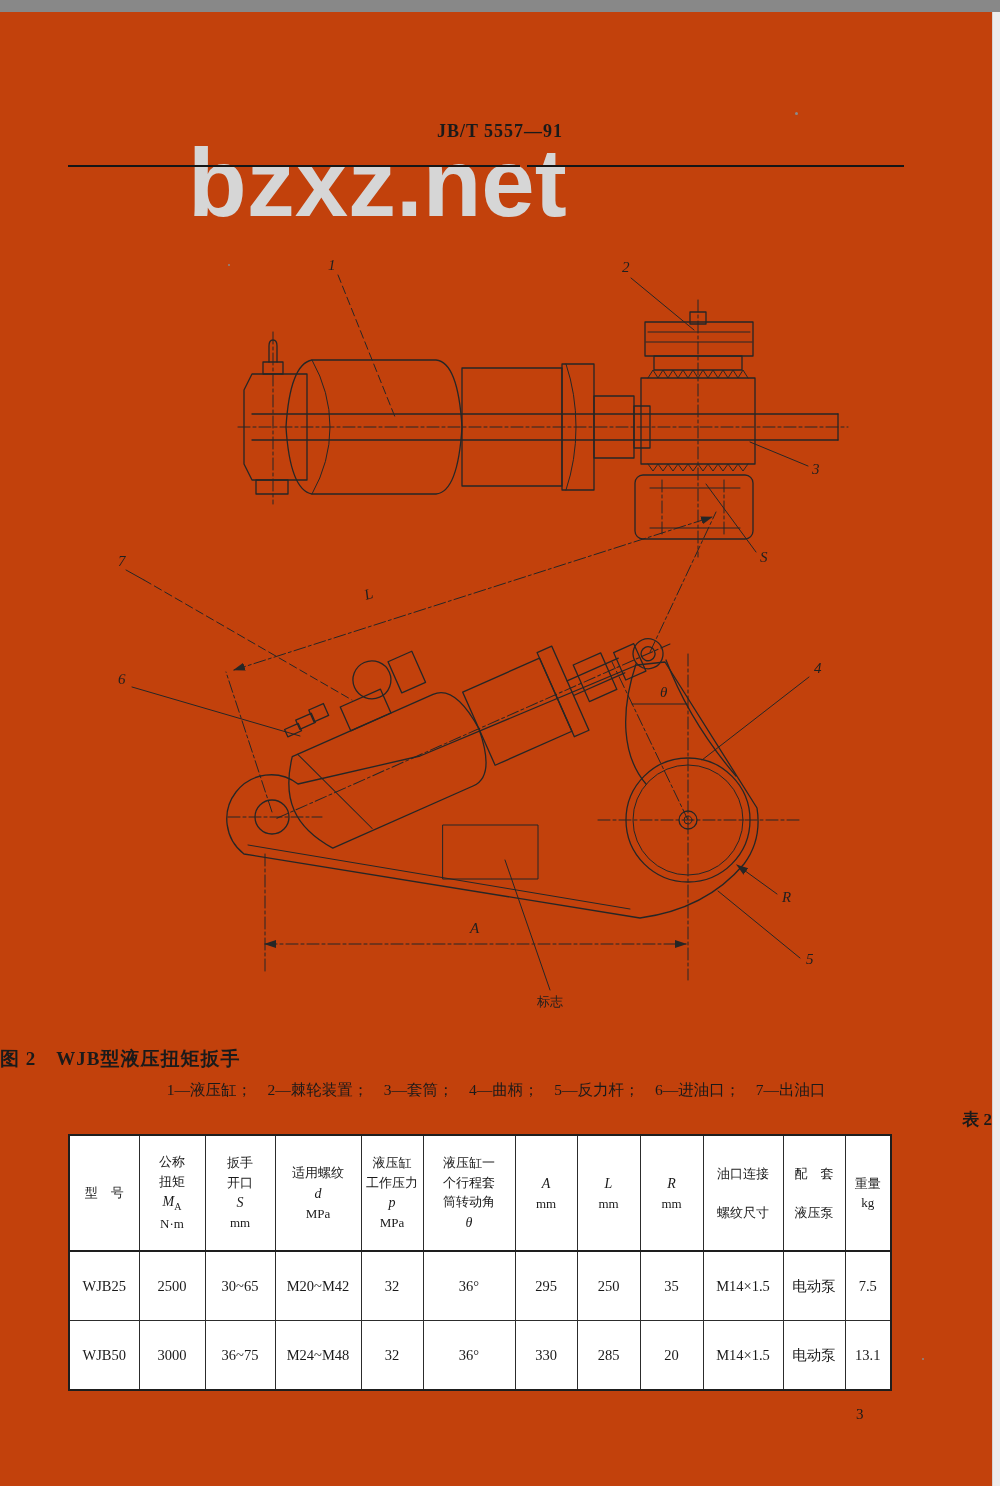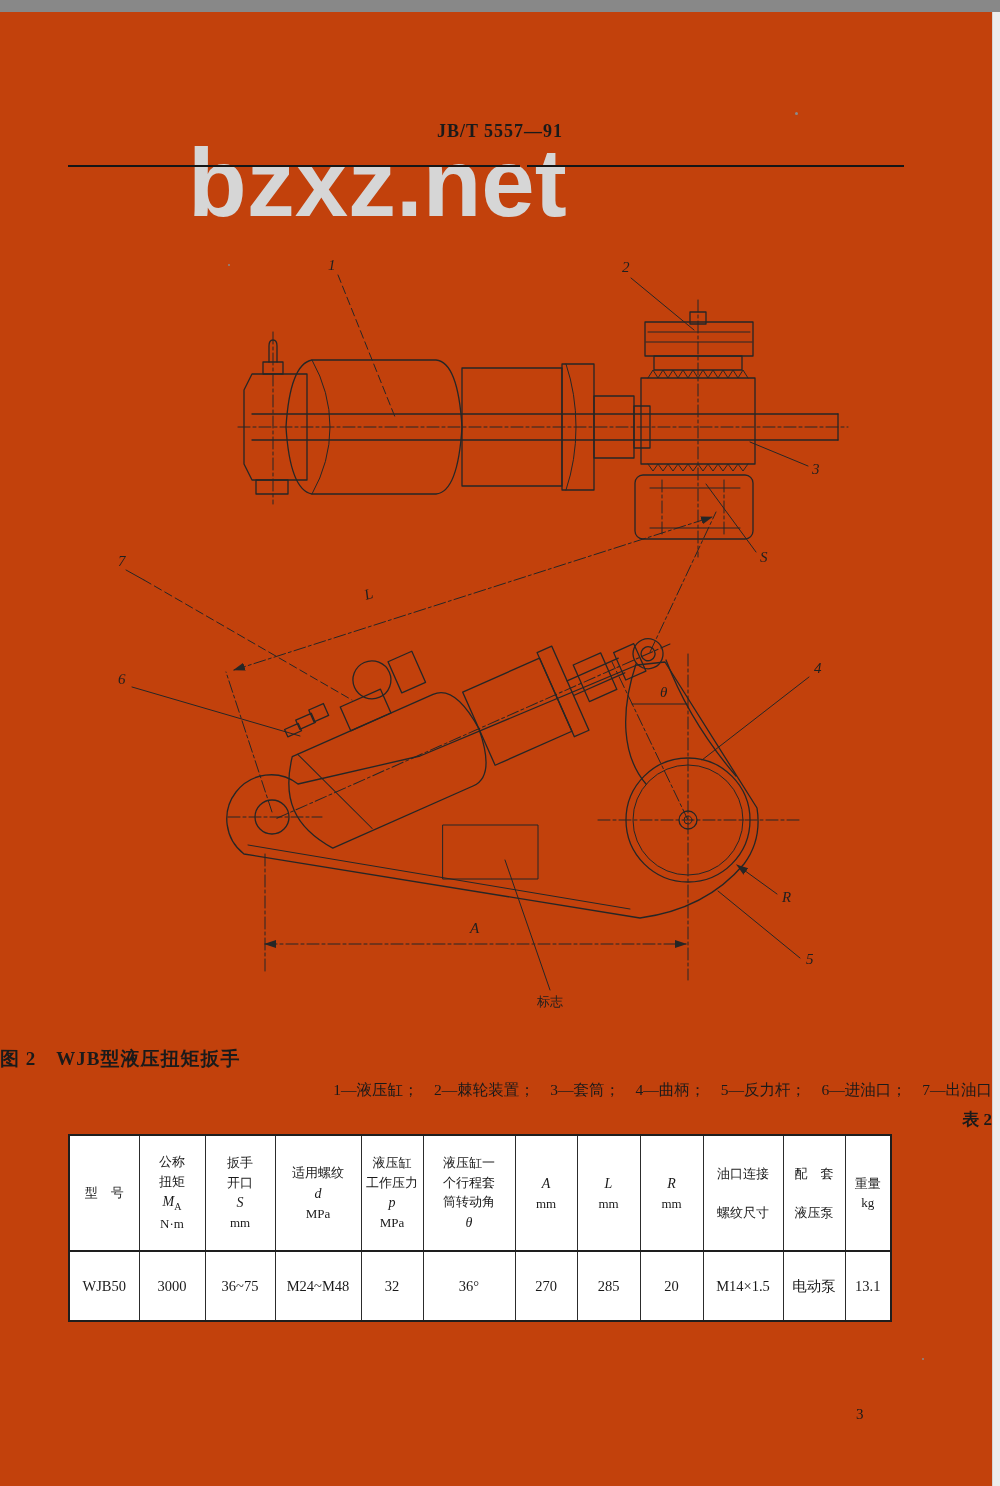--- a/index.html
+++ b/index.html
@@ -17,21 +17,21 @@
   .rule.seg2{left:527px;width:377px;}
   .drawings{position:absolute;left:0;top:0;width:1000px;height:1486px;z-index:3;}
   .dr{fill:none;stroke:#262626;stroke-width:1.3;stroke-linejoin:round;stroke-linecap:round;}
   .thin{stroke-width:1;}
   .cl{stroke-dasharray:12 3 3 3;stroke-width:1;}
   .ld{stroke-dasharray:8 4;stroke-width:1;}
   .svgtxt{fill:#1f1f1f;font-family:"Liberation Serif","DejaVu Serif",serif;font-size:15px;font-style:italic;}
   .svgtxt.cn{font-style:normal;font-size:13px;}
   .fig-caption{position:absolute;left:0;top:1034px;width:992px;text-align:left;
         font-weight:bold;font-size:19px;letter-spacing:1px;z-index:3;}
-  .fig-legend{position:absolute;left:0;top:1068px;width:992px;text-align:right;
+  .fig-legend{position:absolute;left:0;top:1068px;width:992px;text-align:center;
         font-size:15.5px;z-index:3;}
   .tbl-title{position:absolute;left:0;top:1096px;width:992px;text-align:right;
         font-weight:bold;font-size:17px;z-index:3;}
   table.spec{position:absolute;left:68px;top:1122px;width:822px;z-index:3;
         border-collapse:collapse;table-layout:fixed;background:#fff;}
   table.spec th,table.spec td{border:1px solid #2c2c2c;padding:1px 3px;text-align:center;
         vertical-align:middle;font-weight:normal;}
   table.spec{border:2px solid #1e1e1e;}
   table.spec thead th{height:112px;font-size:13px;line-height:1.5;border-bottom:2px solid #1e1e1e;}
   table.spec tbody td{height:66px;font-size:14.5px;}
@@ -261,27 +261,41 @@
 液压泵</span>
           </th>
         <th>
             <span class="pre">重量</span>
             <span class="unitline">kg</span>
           </th>
       </tr>
     </thead>
     <tbody>
       <tr>
+        <td class="al">WJB25</td>
+        <td class="ar">2500</td>
+        <td class="al">30~65</td>
+        <td class="al">M20~M42</td>
+        <td>32</td>
+        <td>36°</td>
+        <td>295</td>
+        <td>250</td>
+        <td>35</td>
+        <td>M14×1.5</td>
+        <td>电动泵</td>
+        <td class="al">7.5</td>
+      </tr>
+      <tr>
         <td class="al">WJB50</td>
         <td class="ar">3000</td>
         <td class="al">36~75</td>
         <td class="al">M24~M48</td>
         <td>32</td>
         <td>36°</td>
-        <td>270</td>
+        <td>330</td>
         <td>285</td>
         <td>20</td>
         <td>M14×1.5</td>
         <td>电动泵</td>
         <td class="al">13.1</td>
       </tr>
     </tbody>
   </table>
 
   <div class="page-num">3</div>

